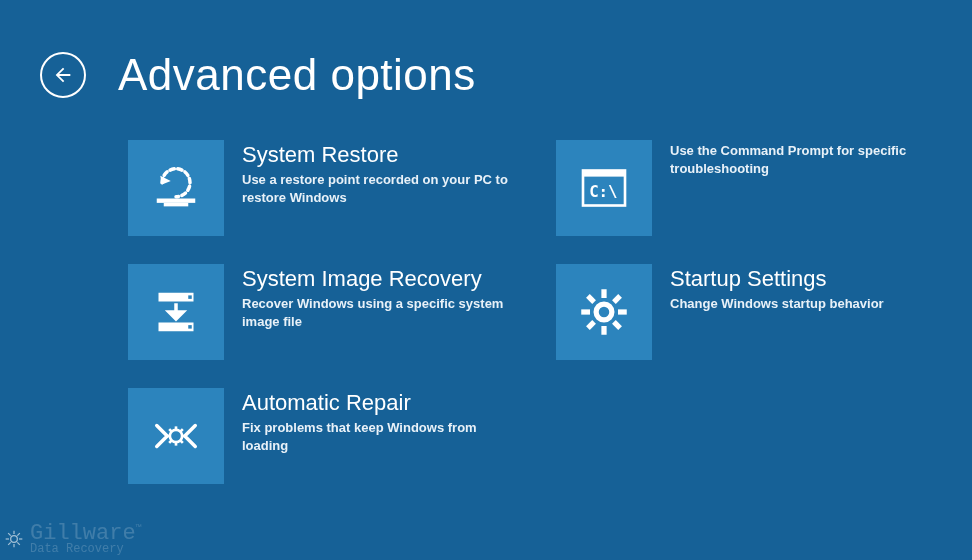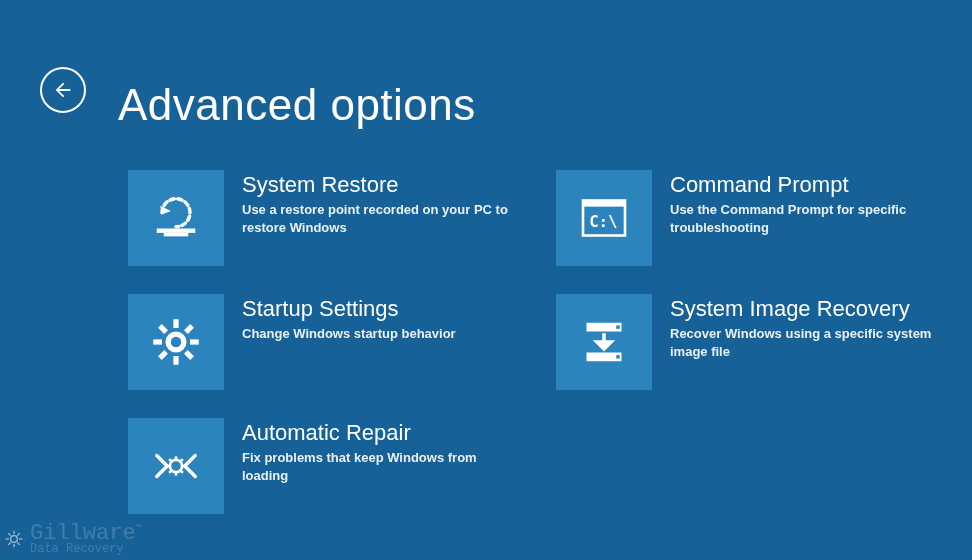--- a/index.html
+++ b/index.html
@@ -27,21 +27,20 @@
     justify-content: center;
     cursor: pointer;
     margin-right: 32px;
     flex-shrink: 0;
   }
   .back-btn svg { width: 22px; height: 22px; }
   .title {
     font-size: 44px;
     font-weight: 200;
     letter-spacing: 0.5px;
-    margin-top: 30px;
   }
   .options {
     padding: 40px 0 0 128px;
     display: grid;
     grid-template-columns: 400px 400px;
     column-gap: 28px;
     row-gap: 28px;
   }
   .option {
     display: flex;
@@ -122,22 +121,37 @@
 
   <div class="option">
     <div class="tile">
       <svg viewBox="0 0 64 64">
         <rect x="8" y="12" width="48" height="40" fill="none" stroke="#fff" stroke-width="3"></rect>
         <rect x="8" y="12" width="48" height="7" fill="#fff"></rect>
         <text x="15" y="42" font-family="Consolas,monospace" font-size="18" fill="#fff" font-weight="bold">C:\</text>
       </svg>
     </div>
     <div class="text-block">
-      <div class="opt-title">Command Prompt</div>
       <div class="opt-desc">Use the Command Prompt for specific troubleshooting</div>
+    </div>
+  </div>
+
+  <div class="option">
+    <div class="tile">
+      <svg viewBox="0 0 64 64">
+        <rect x="12" y="10" width="40" height="10" fill="#fff"></rect>
+        <rect x="46" y="13" width="4" height="4" fill="#2c84bd"></rect>
+        <rect x="12" y="44" width="40" height="10" fill="#fff"></rect>
+        <rect x="46" y="47" width="4" height="4" fill="#2c84bd"></rect>
+        <path d="M32 22 L32 36 M32 40 L24 32 L40 32 Z" stroke="#fff" stroke-width="4" fill="#fff"></path>
+      </svg>
+    </div>
+    <div class="text-block">
+      <div class="opt-title">System Image Recovery</div>
+      <div class="opt-desc">Recover Windows using a specific system image file</div>
     </div>
   </div>
 
   <div class="option">
     <div class="tile">
       <svg viewBox="0 0 64 64">
         <path d="M32 20a12 12 0 1 0 0 24 12 12 0 0 0 0-24zm0 18a6 6 0 1 1 0-12 6 6 0 0 1 0 12z" fill="#fff"></path>
         <g fill="#fff">
           <rect x="29" y="6" width="6" height="10"></rect>
           <rect x="29" y="48" width="6" height="10"></rect>
@@ -146,36 +160,20 @@
           <rect x="29" y="6" width="6" height="10" transform="rotate(45 32 32)"></rect>
           <rect x="29" y="48" width="6" height="10" transform="rotate(45 32 32)"></rect>
           <rect x="6" y="29" width="10" height="6" transform="rotate(45 32 32)"></rect>
           <rect x="48" y="29" width="10" height="6" transform="rotate(45 32 32)"></rect>
         </g>
       </svg>
     </div>
     <div class="text-block">
       <div class="opt-title">Startup Settings</div>
       <div class="opt-desc">Change Windows startup behavior</div>
-    </div>
-  </div>
-
-  <div class="option">
-    <div class="tile">
-      <svg viewBox="0 0 64 64">
-        <rect x="12" y="10" width="40" height="10" fill="#fff"></rect>
-        <rect x="46" y="13" width="4" height="4" fill="#2c84bd"></rect>
-        <rect x="12" y="44" width="40" height="10" fill="#fff"></rect>
-        <rect x="46" y="47" width="4" height="4" fill="#2c84bd"></rect>
-        <path d="M32 22 L32 36 M32 40 L24 32 L40 32 Z" stroke="#fff" stroke-width="4" fill="#fff"></path>
-      </svg>
-    </div>
-    <div class="text-block">
-      <div class="opt-title">System Image Recovery</div>
-      <div class="opt-desc">Recover Windows using a specific system image file</div>
     </div>
   </div>
 
   <div class="option">
     <div class="tile">
       <svg viewBox="0 0 64 64">
         <path d="M10 20 L22 32 L10 44" fill="none" stroke="#fff" stroke-width="4" stroke-linecap="round" stroke-linejoin="round"></path>
         <path d="M54 20 L42 32 L54 44" fill="none" stroke="#fff" stroke-width="4" stroke-linecap="round" stroke-linejoin="round"></path>
         <circle cx="32" cy="32" r="7" fill="none" stroke="#fff" stroke-width="3"></circle>
         <g fill="#fff">

